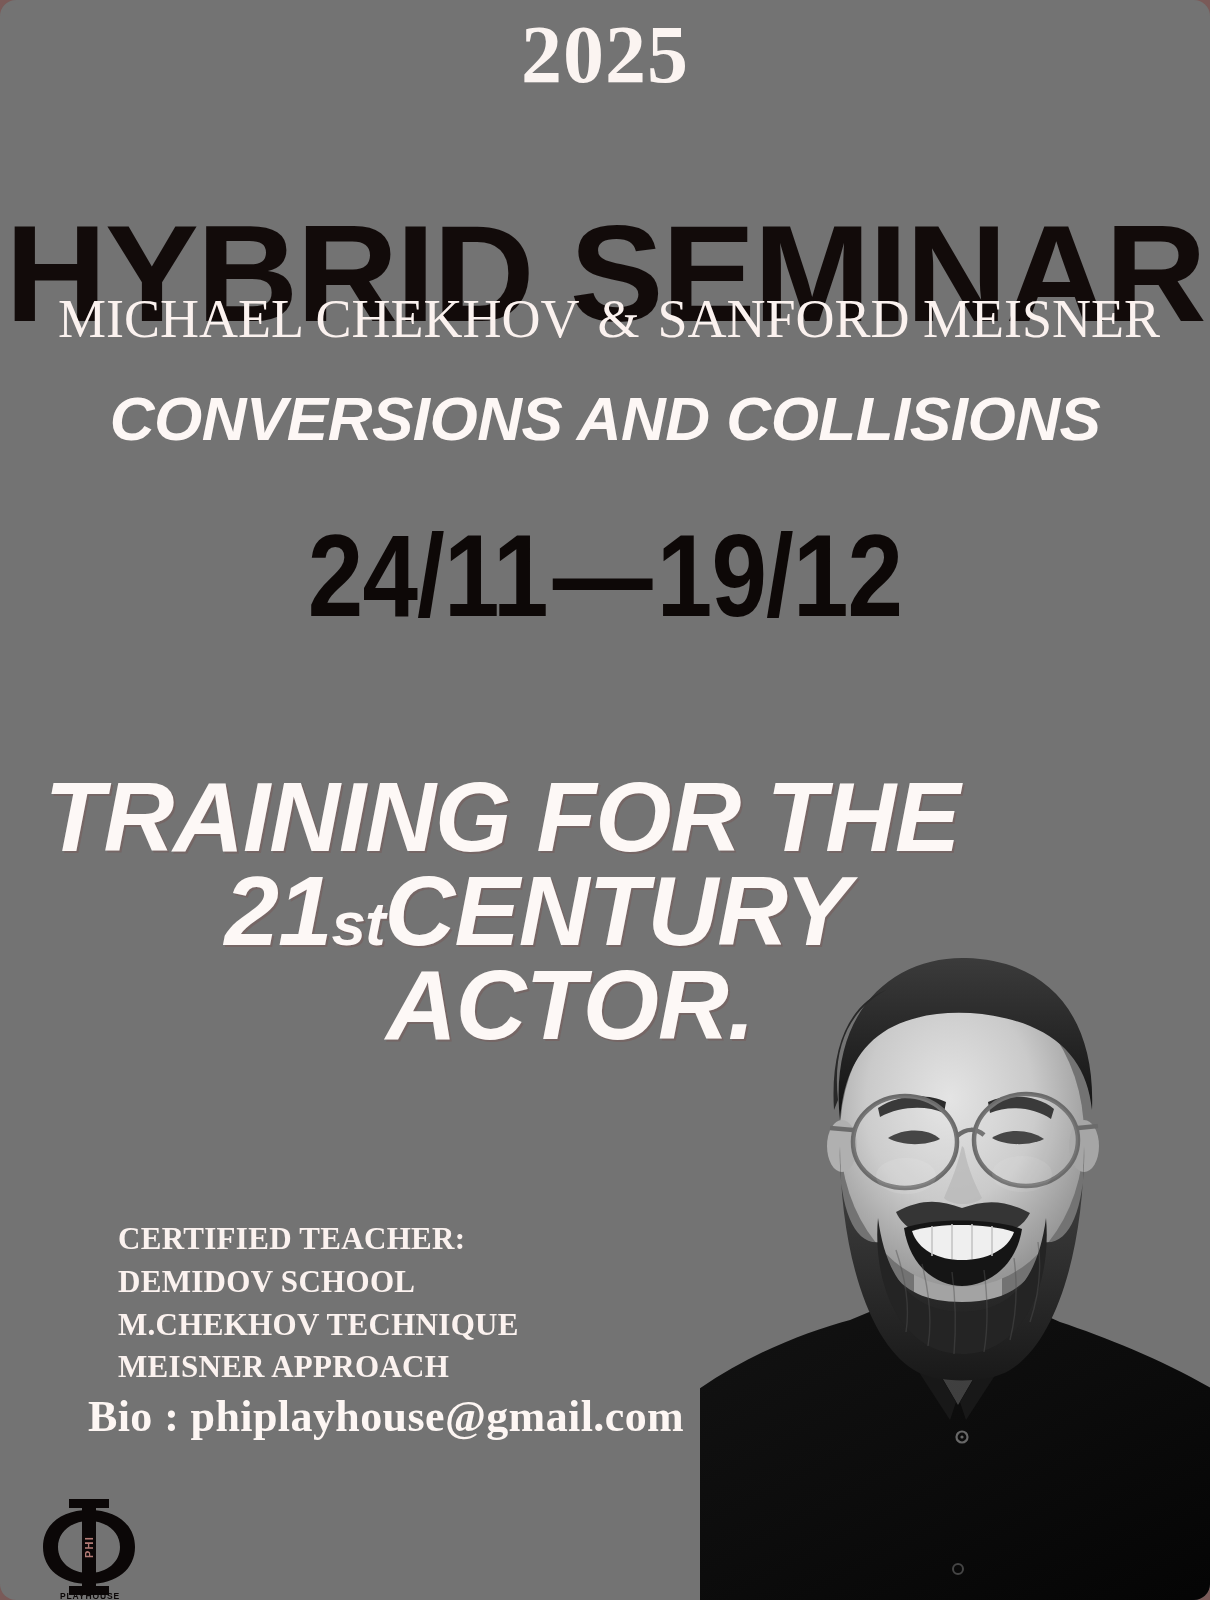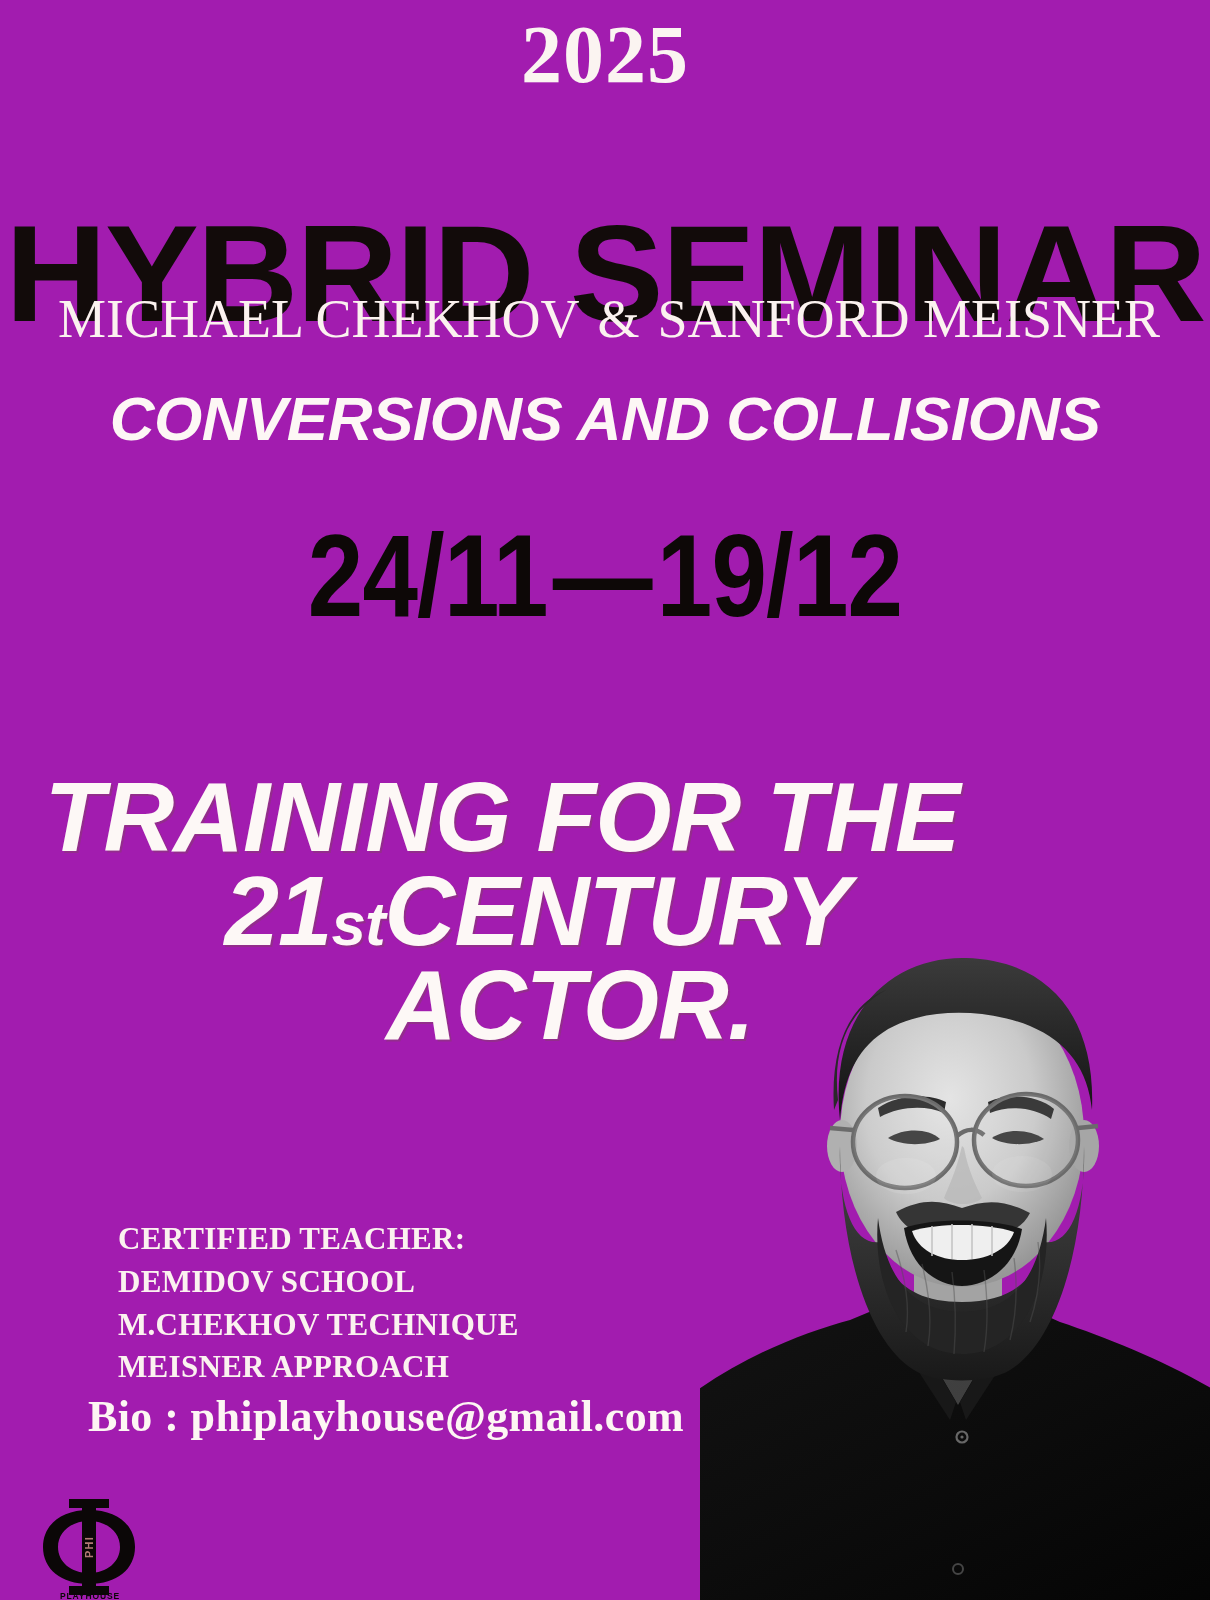--- a/index.html
+++ b/index.html
@@ -8,22 +8,23 @@
     padding: 0;
     background: #7a5a58;
   }
   * { box-sizing: border-box; }
 
   .poster {
     position: relative;
     width: 1210px;
     height: 1600px;
     overflow: hidden;
-    background: #a21caf;
-    font-family: "Liberation Sans", sans-serif;
+    background: #737373;
+    font-family: "Liberation Sans", sans-serif;
+    border-radius: 16px;
     -webkit-font-smoothing: antialiased;
   }
 
   
   .portrait {
     position: absolute;
     left: 700px;
     top: 950px;
     width: 510px;
     height: 650px;

